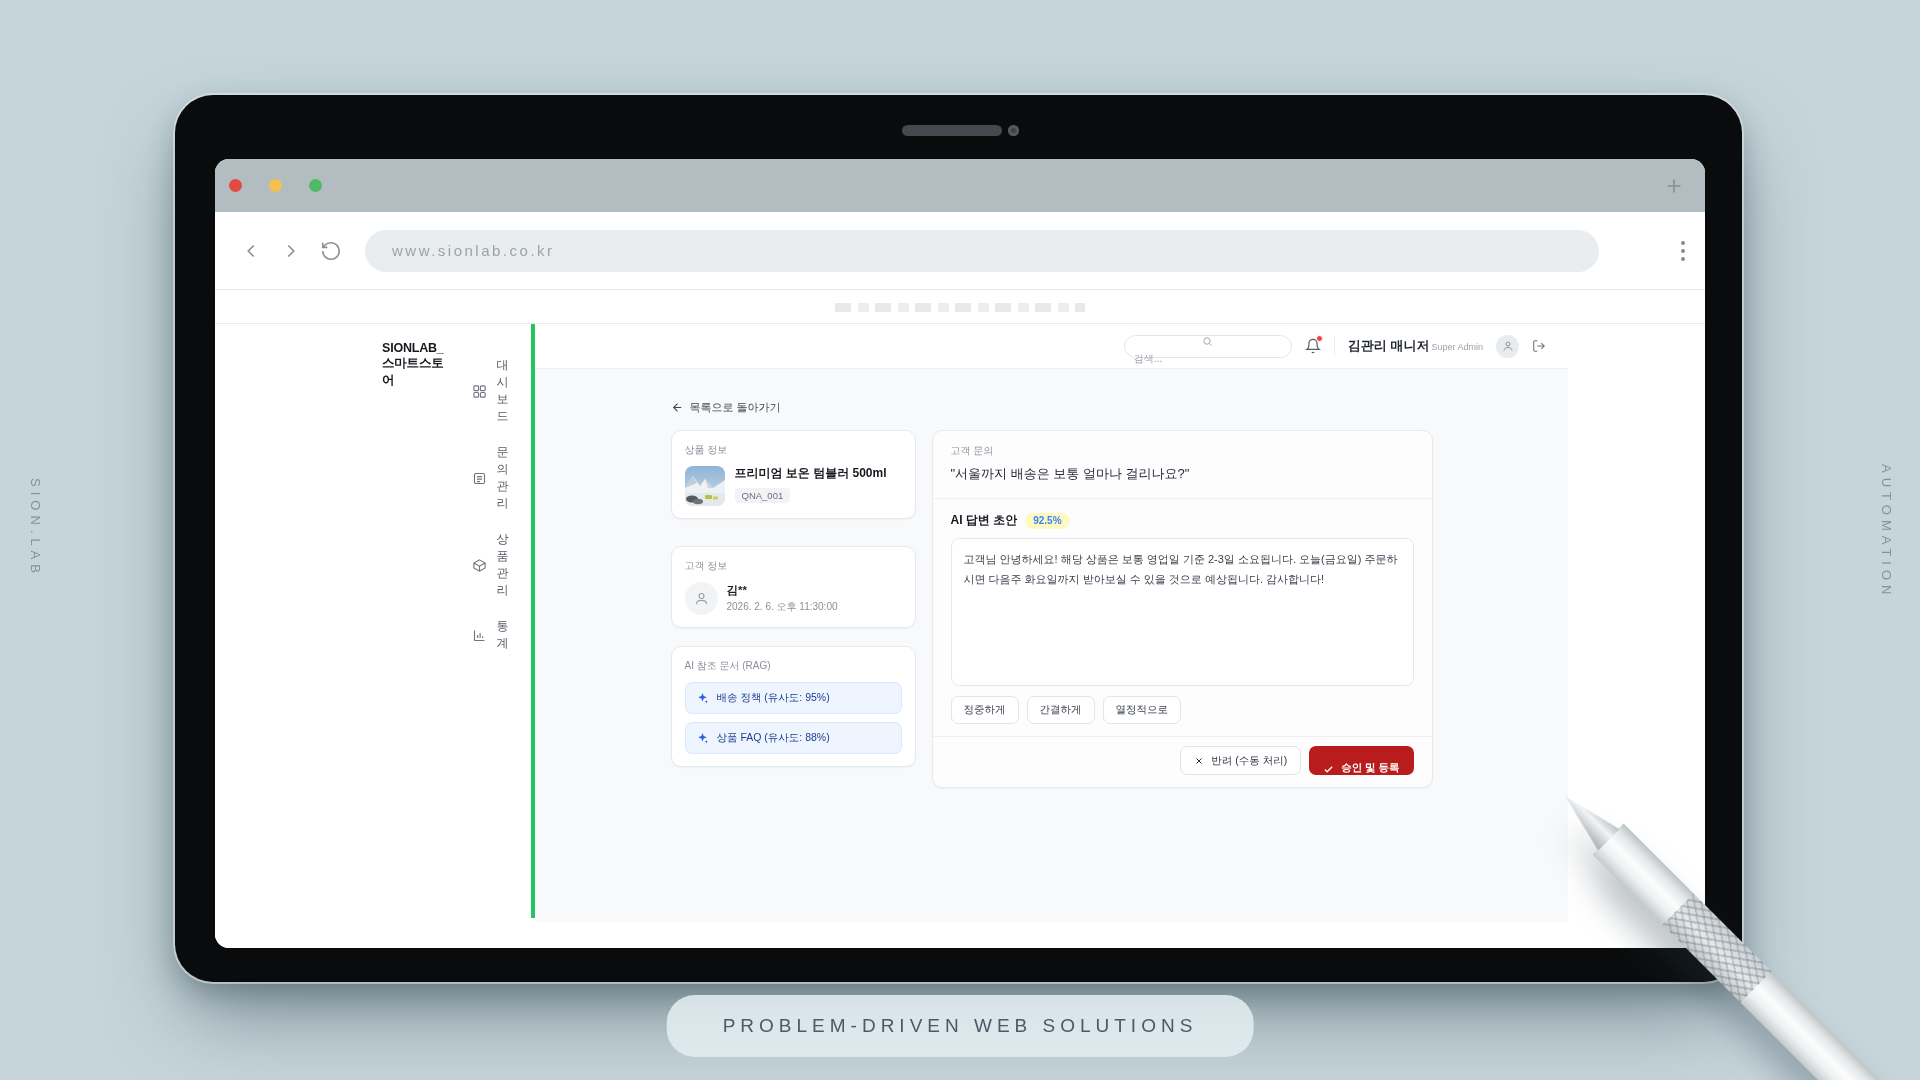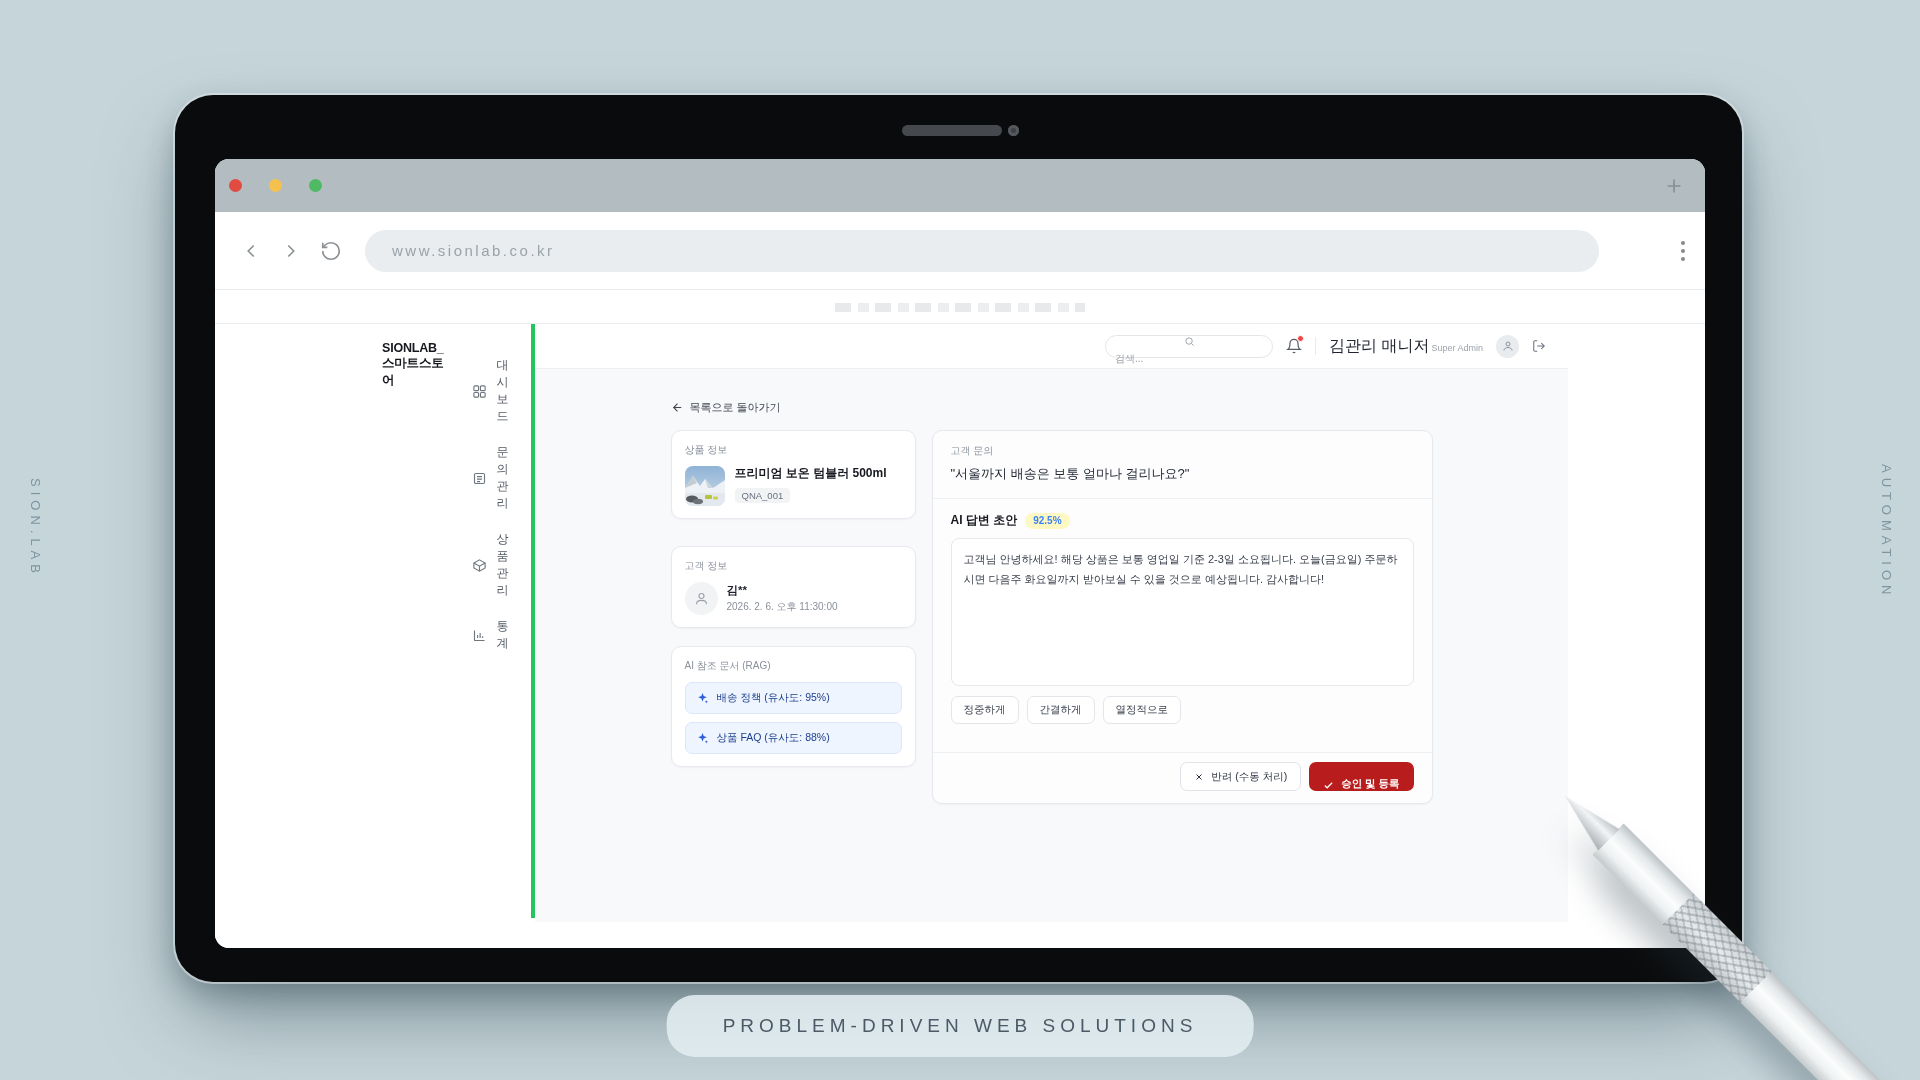--- a/index.html
+++ b/index.html
@@ -81,21 +81,21 @@
     width:168px; height:23px; border:1px solid #e3e6e9; border-radius:12px;
     display:flex; align-items:center; gap:6px; padding:0 9px; background:#fff;flex-direction:column;
   }
   .search svg { color:#9aa1a8; flex:none; }
   .search input { border:none; outline:none; width:100%; font-size:10px; color:#6b7280; background:transparent; }
   .search input::placeholder { color:#9aa1a8; }
   .bellwrap { position:relative; background:none; border:none; display:flex; color:#545b64; cursor:pointer; }
   .belldot { position:absolute; right:-2px; top:-3px; width:7px; height:7px; border-radius:50%; background:#ef4444; border:1.5px solid #fff; }
   .vdiv { width:1px; height:18px; background:#e8eaec; }
   .userline { display:flex; align-items:baseline; gap:2px; }
-  .uname { font-size:16px; font-weight:normal; color:#1f2430; }
+  .uname { font-size:13px; font-weight:bold; color:#1f2430; }
   .urole { font-size:9px; color:#9ca3ab; }
   .avatar { width:23px; height:23px; border-radius:50%; background:#e9ecef; display:flex; align-items:center; justify-content:center; color:#8a929b; border:none; cursor:pointer; }
   .logout { background:none; border:none; color:#6b7280; display:flex; cursor:pointer; }
 
   .content { position:absolute; left:167px; right:0; top:45px; bottom:0; background:#f8f9fb; }
   .detail { width:762px; margin:0 auto; padding-top:18px; }
   .backlink { display:flex; align-items:center; gap:6px; background:none; border:none; color:#3f4650; font-size:11px; cursor:pointer;margin-top:13px; }
   .cols { display:flex; gap:16px; margin-top:15px; align-items:flex-start; }
   .leftcol { width:245px; flex:none; display:flex; flex-direction:column; }
 
@@ -128,21 +128,21 @@
   .d-title { font-size:12px; font-weight:bold; color:#15181e; }
   .conf { background:#fef9c3; color:#3b82f6; font-size:10px; font-weight:bold; padding:2.5px 8px; border-radius:9px; }
   .draft {
     display:block; width:100%; height:148px; margin-top:9px; background:#fff;
     border:1px solid #e5e8ec; border-radius:8px; padding:10px 12px;
     font-family:inherit; font-size:11px; line-height:1.85; color:#3a414d; resize:none; outline:none;
   }
   .tones { display:flex; gap:8px; margin-top:10px; }
   .tone { background:#fff; border:1px solid #e2e5ea; border-radius:7px; padding:6px 12px; font-size:10.5px; color:#3a414d; cursor:pointer; }
   .panel-foot {
-    margin-top:28px; border-top:1px solid #eef0f3; padding:9px 18px 12px;
+    margin-top:12px; border-top:1px solid #eef0f3; padding:9px 18px 12px;
     display:flex; justify-content:flex-end; gap:8px; align-items:center;
   }
   .btn-reject {
     display:flex; align-items:center; gap:7px; background:#fff; border:1px solid #e0e3e8;
     border-radius:7px; height:29px; padding:0 13px; font-size:10.5px; color:#2a3140; cursor:pointer;
   }
   .btn-approve {
     display:flex; align-items:flex-end; gap:7px; background:#b91c1c; border:none;
     border-radius:7px; height:29px; padding:0 14px; font-size:10.5px; font-weight:bold; color:#fff; cursor:pointer;
   }

